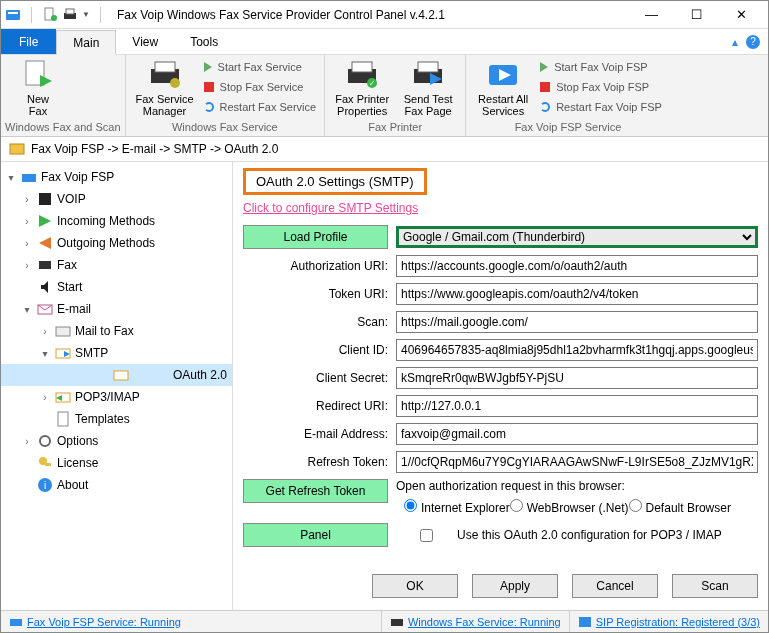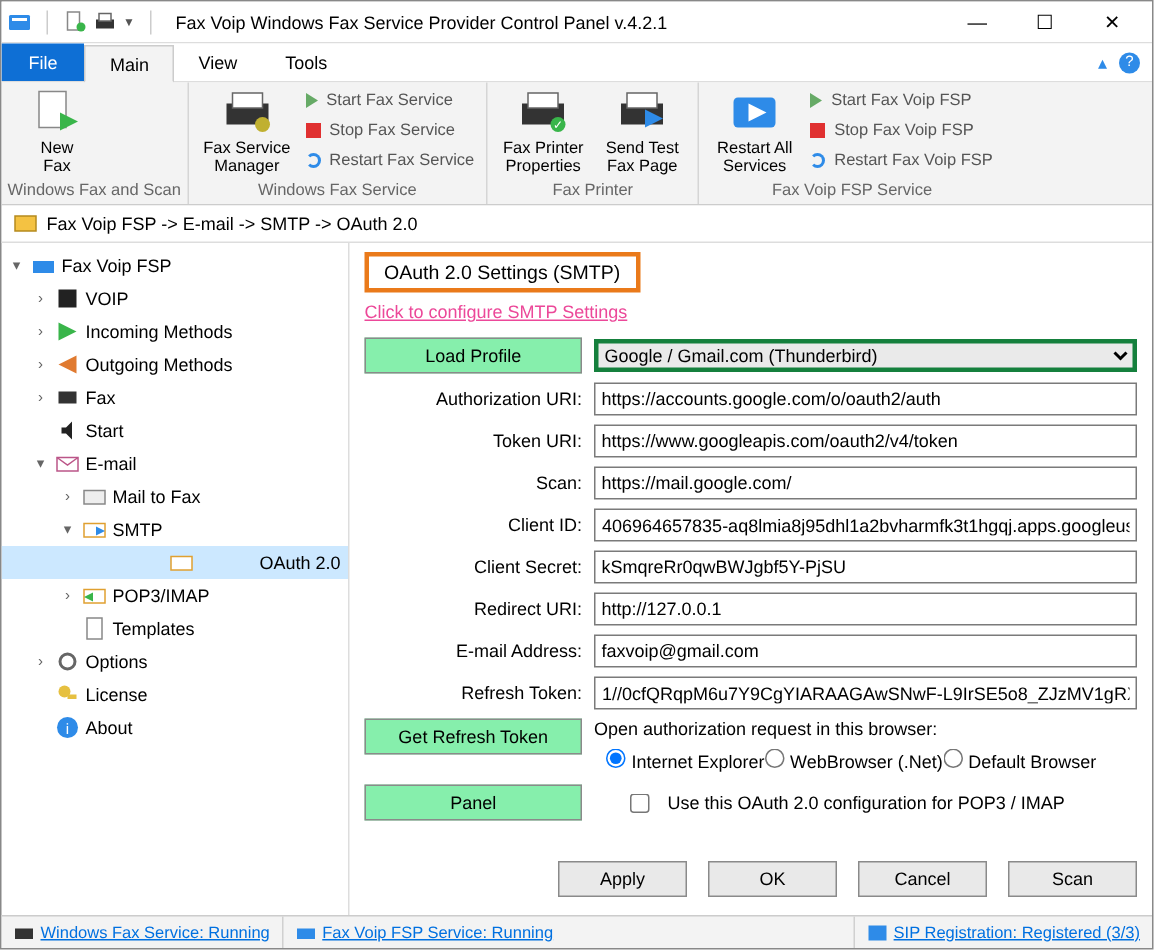--- a/index.html
+++ b/index.html
@@ -54,21 +54,21 @@
 .form { display: flex; flex-direction: column; gap: 6px; }
 .form-row { display: flex; align-items: center; gap: 8px; }
 .form-row .flabel { width: 145px; text-align: right; }
 .form-row .fcontrol { flex: 1; }
 .form-row input[type=text] { width: 100%; height: 22px; border: 1px solid #7a7a7a; padding: 0 4px; font: inherit; }
 .form-row select { width: 100%; height: 22px; border: 3px solid #15803d; font: inherit; background: #eaeaea; }
 .form-btn { height: 24px; border: 1px solid #8a8a8a; background: #86efac; padding: 0 10px; cursor: pointer; font: inherit; width: 145px; }
 .form-btn.small { width: 145px; }
 .browser-row { display: flex; align-items: center; padding: 2px 0 2px 8px; }
 .browser-row input[type=radio] { margin-right: 4px; }
-.checkbox-row { display: flex; align-items: center; gap: 12px; padding-left: 24px; }
+.checkbox-row { display: flex; align-items: center; gap: 24px; padding-left: 24px; }
 
 .dialog-buttons { margin-top: auto; padding: 8px 0 6px 0; display: flex; justify-content: flex-end; gap: 14px; }
 .dialog-buttons button { width: 86px; height: 24px; border: 1px solid #8a8a8a; background: #e9e9e9; cursor: pointer; font: inherit; }
 
 
 .statusbar { height: 22px; border-top: 1px solid #ccc; background: #f3f3f3; display: flex; align-items: center; font-size: 11px; }
 .status-seg { display: flex; align-items: center; gap: 4px; padding: 0 8px; border-right: 1px solid #d0d0d0; height: 100%; }
 .status-seg:last-child { border-right: none; margin-left: auto; }
 .status-seg a { color: #0070e0; text-decoration: underline; cursor: pointer; }
 
@@ -446,41 +446,41 @@
         <div class="form-row">
           <button class="form-btn small">Panel</button>
           <div class="fcontrol checkbox-row">
             <input type="checkbox" style="">
             <span>Use this OAuth 2.0 configuration for POP3 / IMAP</span>
           </div>
         </div>
       </div>
 
       <div class="dialog-buttons">
+        <button>OK</button>
         <button>Apply</button>
-        <button>OK</button>
         <button>Cancel</button>
         <button>Scan</button>
       </div>
     </div>
   </div>
 </div>
 
 <div class="statusbar">
+  <div class="status-seg" style="flex:1">
+      <svg width="14" height="14">
+        <rect x="1" y="4" width="12" height="7" fill="#2e8be8"></rect>
+      </svg>
+      <a>Fax Voip FSP Service: Running</a>
+    </div>
   <div class="status-seg">
       <svg width="14" height="14">
         <rect x="1" y="4" width="12" height="7" fill="#333"></rect>
       </svg>
       <a>Windows Fax Service: Running</a>
     </div>
-  <div class="status-seg" style="flex:1">
-      <svg width="14" height="14">
-        <rect x="1" y="4" width="12" height="7" fill="#2e8be8"></rect>
-      </svg>
-      <a>Fax Voip FSP Service: Running</a>
-    </div>
   <div class="status-seg">
       <svg width="14" height="14">
         <rect x="1" y="2" width="12" height="10" fill="#2e8be8"></rect>
       </svg>
       <a>SIP Registration: Registered (3/3)</a>
     </div>
 </div>
 
 </body></html>

